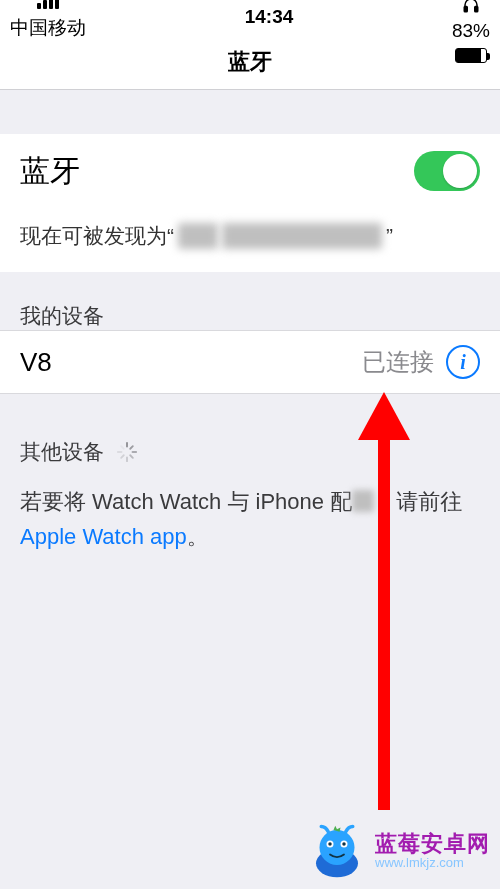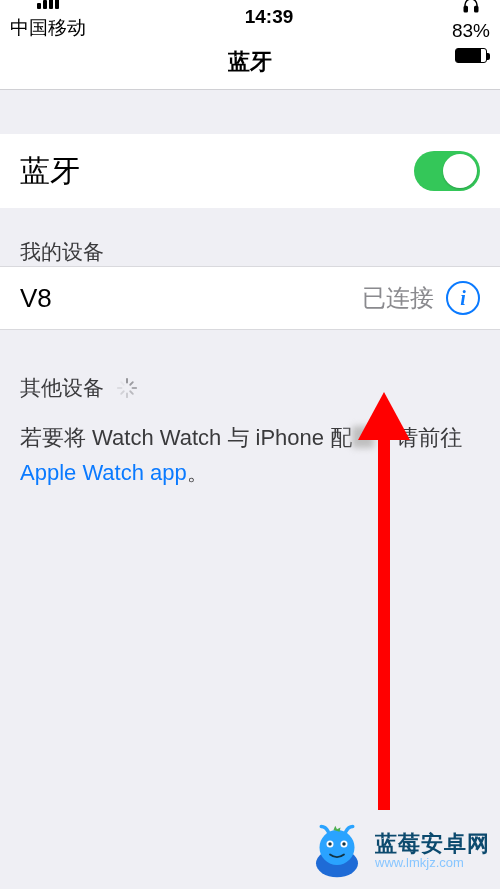--- a/index.html
+++ b/index.html
@@ -132,41 +132,41 @@
     position:absolute; left:0; top:0; width:500px; height:889px;
     pointer-events:none;
   }
 
   .watermark {
     position:absolute; right:10px; bottom:10px;
     display:flex; align-items:center; gap:10px;
     pointer-events:none;
   }
   .wm-text { text-align:left; line-height:1.1; }
-  .wm-title { color:#0c4a6e; font-size:22px; font-weight:700; letter-spacing:1px; }
+  .wm-title { color:#a21caf; font-size:22px; font-weight:700; letter-spacing:1px; }
   .wm-url   { color:#88c6ff; font-size:13px; }
   .wm-mascot { width:56px; height:56px; }
 
   
   svg { display:block; }
 </style>
 </head>
 <body>
 
 <div class="status-bar">
   <div class="status-left">
     <div class="signal-bars">
       <span></span>
         <span></span>
         <span></span>
         <span></span>
     </div>
     <span>中国移动</span>
   </div>
-  <div class="status-time">14:39</div>
+  <div class="status-time">14:34</div>
   <div class="status-right">
     <svg width="18" height="18" viewBox="0 0 24 24" fill="none" stroke="#000" stroke-width="2">
         <circle cx="12" cy="13" r="7"></circle>
         <path d="M12 9v4l2 2M5 3L2 6M19 3l3 3"></path>
       </svg>
     <svg width="18" height="18" viewBox="0 0 24 24" fill="none" stroke="#000" stroke-width="2">
         <path d="M4 14v-2a8 8 0 0 1 16 0v2"></path>
         <rect x="3" y="14" width="4" height="7" rx="1" fill="#000"></rect>
         <rect x="17" y="14" width="4" height="7" rx="1" fill="#000"></rect>
       </svg>
@@ -183,20 +183,26 @@
 
 <div class="content">
 
   <div class="group-gap"></div>
 
   <div class="cell tall">
     <span class="label-lg">蓝牙</span>
     <div class="toggle"></div>
   </div>
 
+  <div class="sub-note">
+    <span>现在可被发现为“</span>
+    <span class="blur-box blur-a"></span>
+    <span class="blur-box blur-b"></span>
+    <span>”</span>
+  </div>
 
   <div class="section-header">
     <span>我的设备</span>
   </div>
 
   <div class="device-cell">
     <span>V8</span>
     <div class="device-right">
       <span class="device-status">已连接</span>
       <div class="info-icon">i</div>

